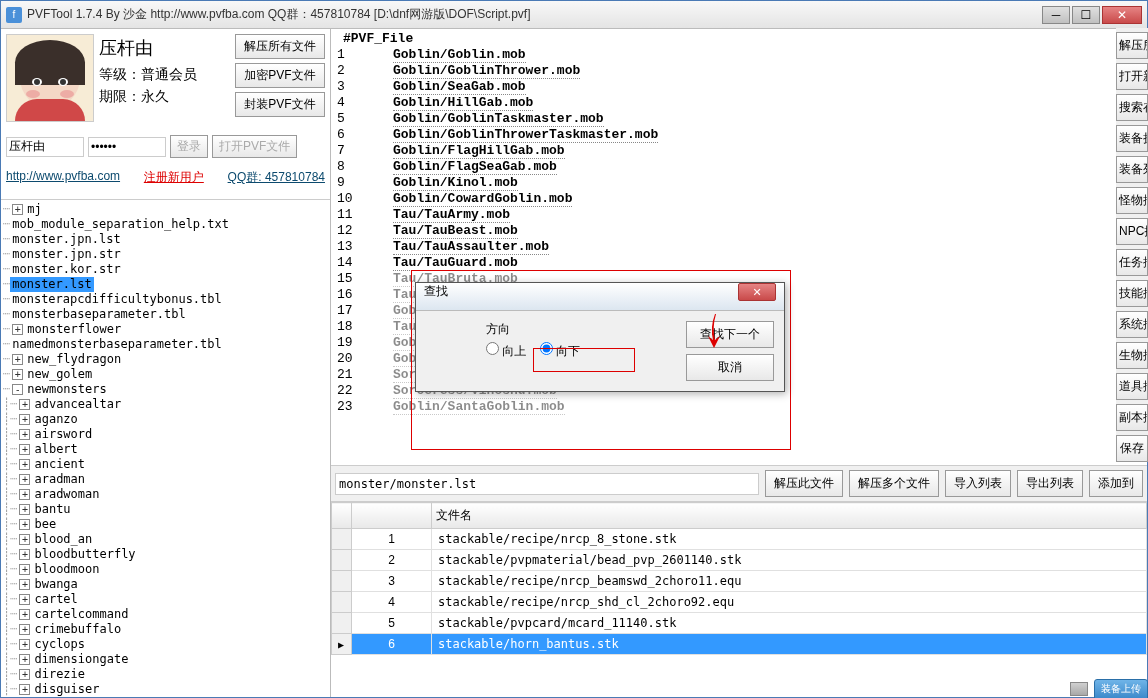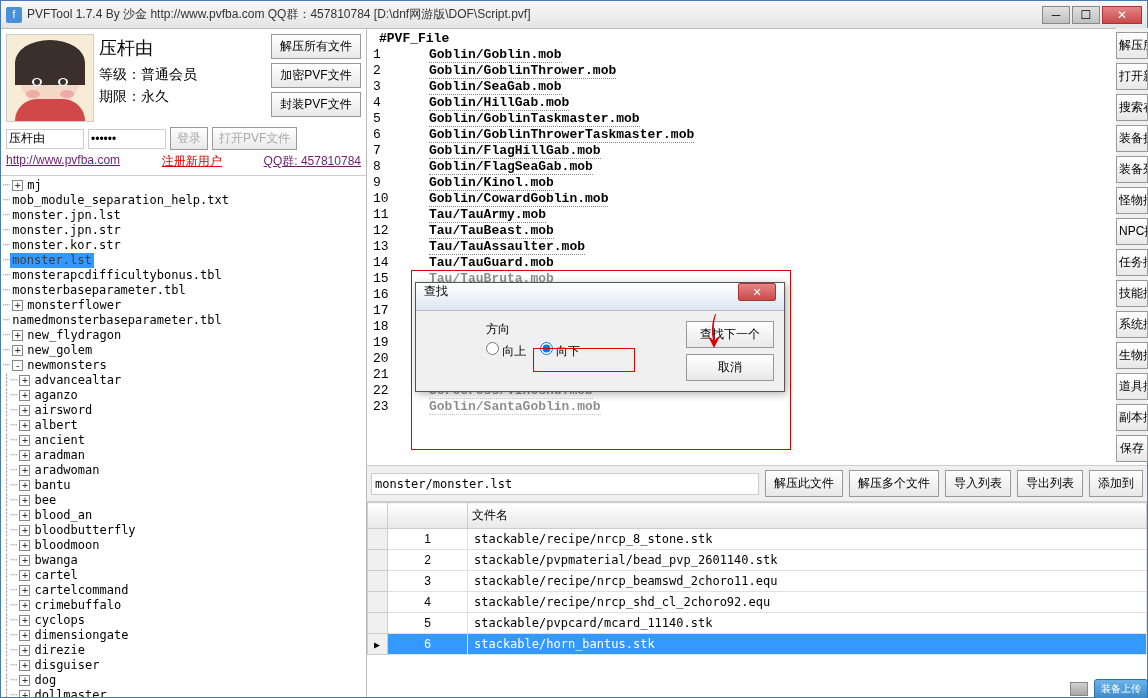--- a/index.html
+++ b/index.html
@@ -8,47 +8,47 @@
 .titlebar { height: 28px; background: linear-gradient(#f8f8f8, #e4e4e4); display: flex; align-items: center; padding: 0 5px; border-bottom: 1px solid #bbb; }
 .titlebar .app-icon { width: 16px; height: 16px; background: #4a90d9; color: #fff; font-size: 10px; display: flex; align-items: center; justify-content: center; margin-right: 5px; border-radius: 2px; }
 .titlebar .title { flex: 1; color: #333; font-size: 12px; }
 .titlebar .win-controls { display: flex; gap: 2px; }
 .win-btn { width: 28px; height: 18px; display: flex; align-items: center; justify-content: center; font-size: 12px; cursor: pointer; }
 .win-min { background: linear-gradient(#e0e0e0, #c0c0c0); border: 1px solid #888; }
 .win-max { background: linear-gradient(#e0e0e0, #c0c0c0); border: 1px solid #888; }
 .win-close { background: linear-gradient(#e68484, #c94a4a); border: 1px solid #a33; color: #fff; width: 40px; }
 
 .main { flex: 1; display: flex; overflow: hidden; }
-.left-col { width: 366px; display: flex; flex-direction: column; border-right: 1px solid #bbb; background: #fff; }
+.left-col { width: 330px; display: flex; flex-direction: column; border-right: 1px solid #bbb; background: #fff; gap: 8px; }
 .user-panel { padding: 5px; display: flex; gap: 5px; }
 .avatar { width: 88px; height: 88px; border: 1px solid #ccc; background: #f7ecd6; display: flex; align-items: center; justify-content: center; position: relative; }
 .avatar-face { width: 60px; height: 60px; background: #f4d8c6; border-radius: 50%; position: relative; }
 .avatar-hair { position: absolute; top: -8px; left: -5px; width: 70px; height: 45px; background: #3a2f2a; border-radius: 50% 50% 0 0; }
 .avatar-eye { position: absolute; width: 10px; height: 8px; background: #fff; border-radius: 50%; top: 30px; }
 .avatar-eye.l { left: 12px; } .avatar-eye.r { right: 12px; }
 .avatar-pupil { position: absolute; width: 6px; height: 6px; background: #333; border-radius: 50%; top: 1px; left: 2px; }
 .avatar-blush { position: absolute; width: 14px; height: 8px; background: #e89090; border-radius: 50%; top: 42px; opacity: 0.6; }
 .avatar-blush.l { left: 6px; } .avatar-blush.r { right: 6px; }
 .avatar-body { position: absolute; bottom: 0; width: 70px; height: 22px; background: #d04848; border-radius: 35px 35px 0 0; }
 .user-info { flex: 1; font-size: 14px; line-height: 1.6; }
 .user-info .name { font-size: 18px; }
 .user-actions { display: flex; flex-direction: column; gap: 4px; width: 90px; }
 .btn { border: 1px solid #999; background: linear-gradient(#fff, #e8e8e8); padding: 3px 6px; font-size: 12px; cursor: pointer; text-align: center; }
 .login-row { display: flex; gap: 4px; padding: 0 5px 3px 5px; align-items: center; }
 .login-row input { width: 78px; padding: 2px; border: 1px solid #ccc; font-size: 12px; }
 .login-row .btn { padding: 2px 6px; }
 .link-row { display: flex; padding: 0 5px 5px 5px; justify-content: space-between; font-size: 12px; }
-.link-row a { color: #701a75; text-decoration: underline; cursor: pointer; }
+.link-row a { color: #0c4a6e; text-decoration: underline; cursor: pointer; }
 .link-row .reg { color: #d00; }
 .tree { flex: 1; overflow-y: auto; border-top: 1px solid #ccc; padding: 2px; font-family: "SimSun", monospace; font-size: 12px; line-height: 15px; }
 .tree-node { display: flex; align-items: center; height: 15px; white-space: nowrap; cursor: pointer; }
 .tree-node .dots { color: #999; font-family: monospace; letter-spacing: 0; }
 .tree-node .expander { width: 11px; height: 11px; border: 1px solid #888; display: inline-flex; align-items: center; justify-content: center; font-size: 10px; line-height: 9px; margin: 0 2px; color: #333; background: #fff; }
 .tree-node .label { padding: 0 2px; }
-.tree-node.selected .label { background: #3399ff; color: #404040; }
+.tree-node.selected .label { background: #3399ff; color: #000000; }
 
 .right-col { flex: 1; display: flex; flex-direction: column; overflow: hidden; position: relative; }
 .editor { flex: 1; overflow: auto; background: #fff; font-family: "Courier New", monospace; font-size: 13px; padding: 2px; border-bottom: 1px solid #ccc; position: relative; }
 .editor-line { display: flex; height: 16px; }
 .editor-line .ln { width: 50px; text-align: left; padding-left: 4px; color: #000; }
 .editor-line .txt { padding-left: 10px; white-space: pre; font-weight: bold; }
 .editor-line .dotted { border-bottom: 1px dotted #888; display: inline; }
 .editor-line .faded { opacity: 0.45; }
 
 .path-bar { display: flex; padding: 4px; gap: 6px; align-items: center; background: #f0f0f0; border-bottom: 1px solid #ccc; }

